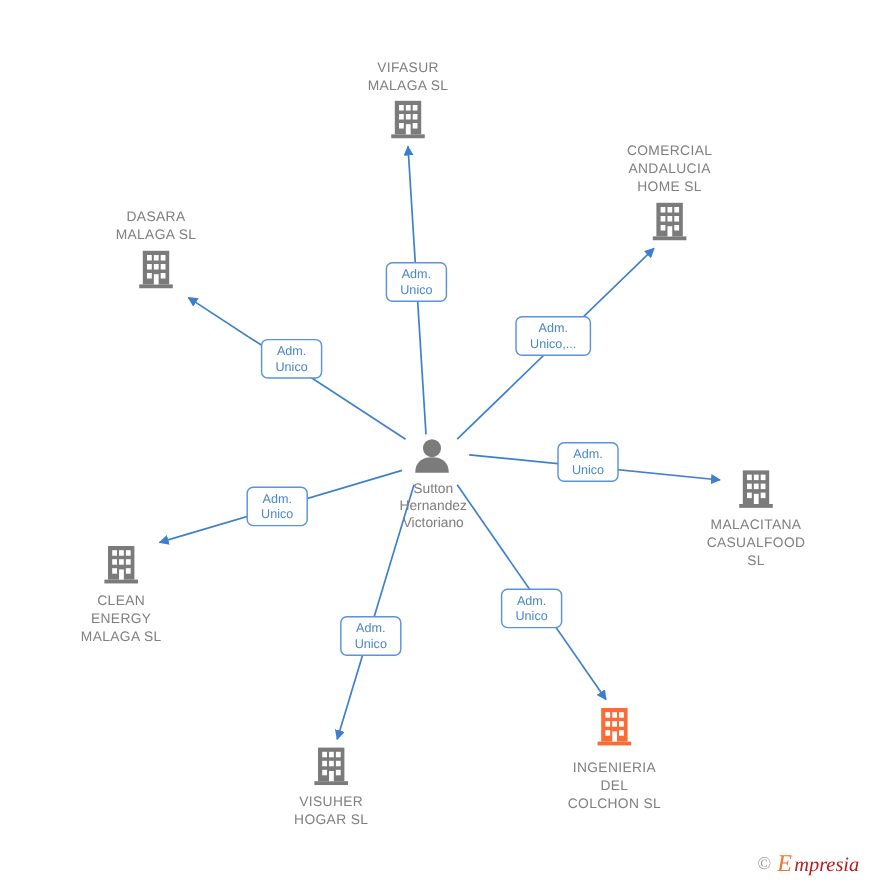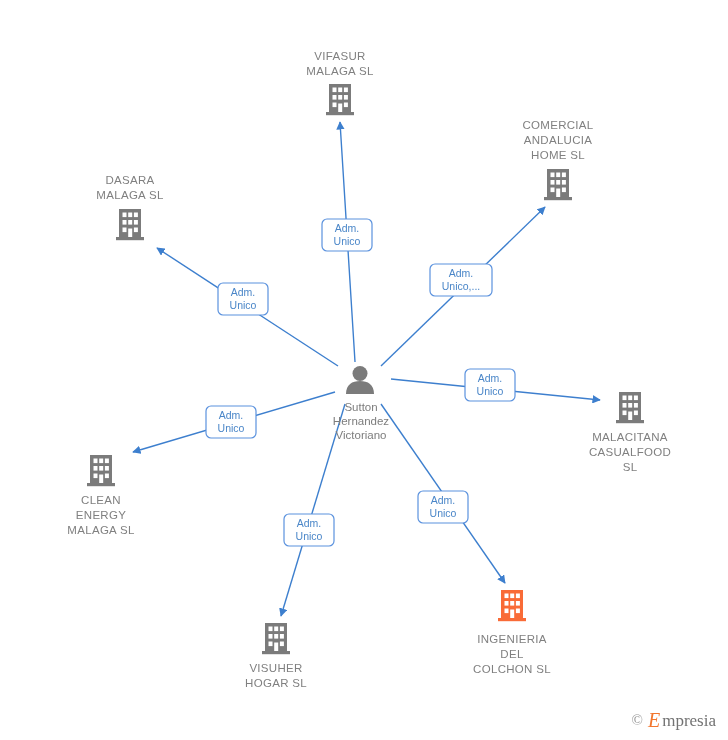--- a/index.html
+++ b/index.html
@@ -64,22 +64,23 @@
     font-family: "Liberation Serif", serif;
   }
   .wm-e {
     color: #f2762e;
     font-size: 20px;
     font-style: italic;
     font-family: "Liberation Serif", serif;
     line-height: 1;
   }
   .wm-rest {
-    color: #737373;
+    color: #b91c1c;
     font-size: 17px;
+    font-style: italic;
     font-family: "Liberation Serif", serif;
     line-height: 1;
     margin-left: -3px;
   }
 </style>
 </head>
 <body>
 
 <svg id="graph" viewBox="0 0 728 740">
   <defs>

